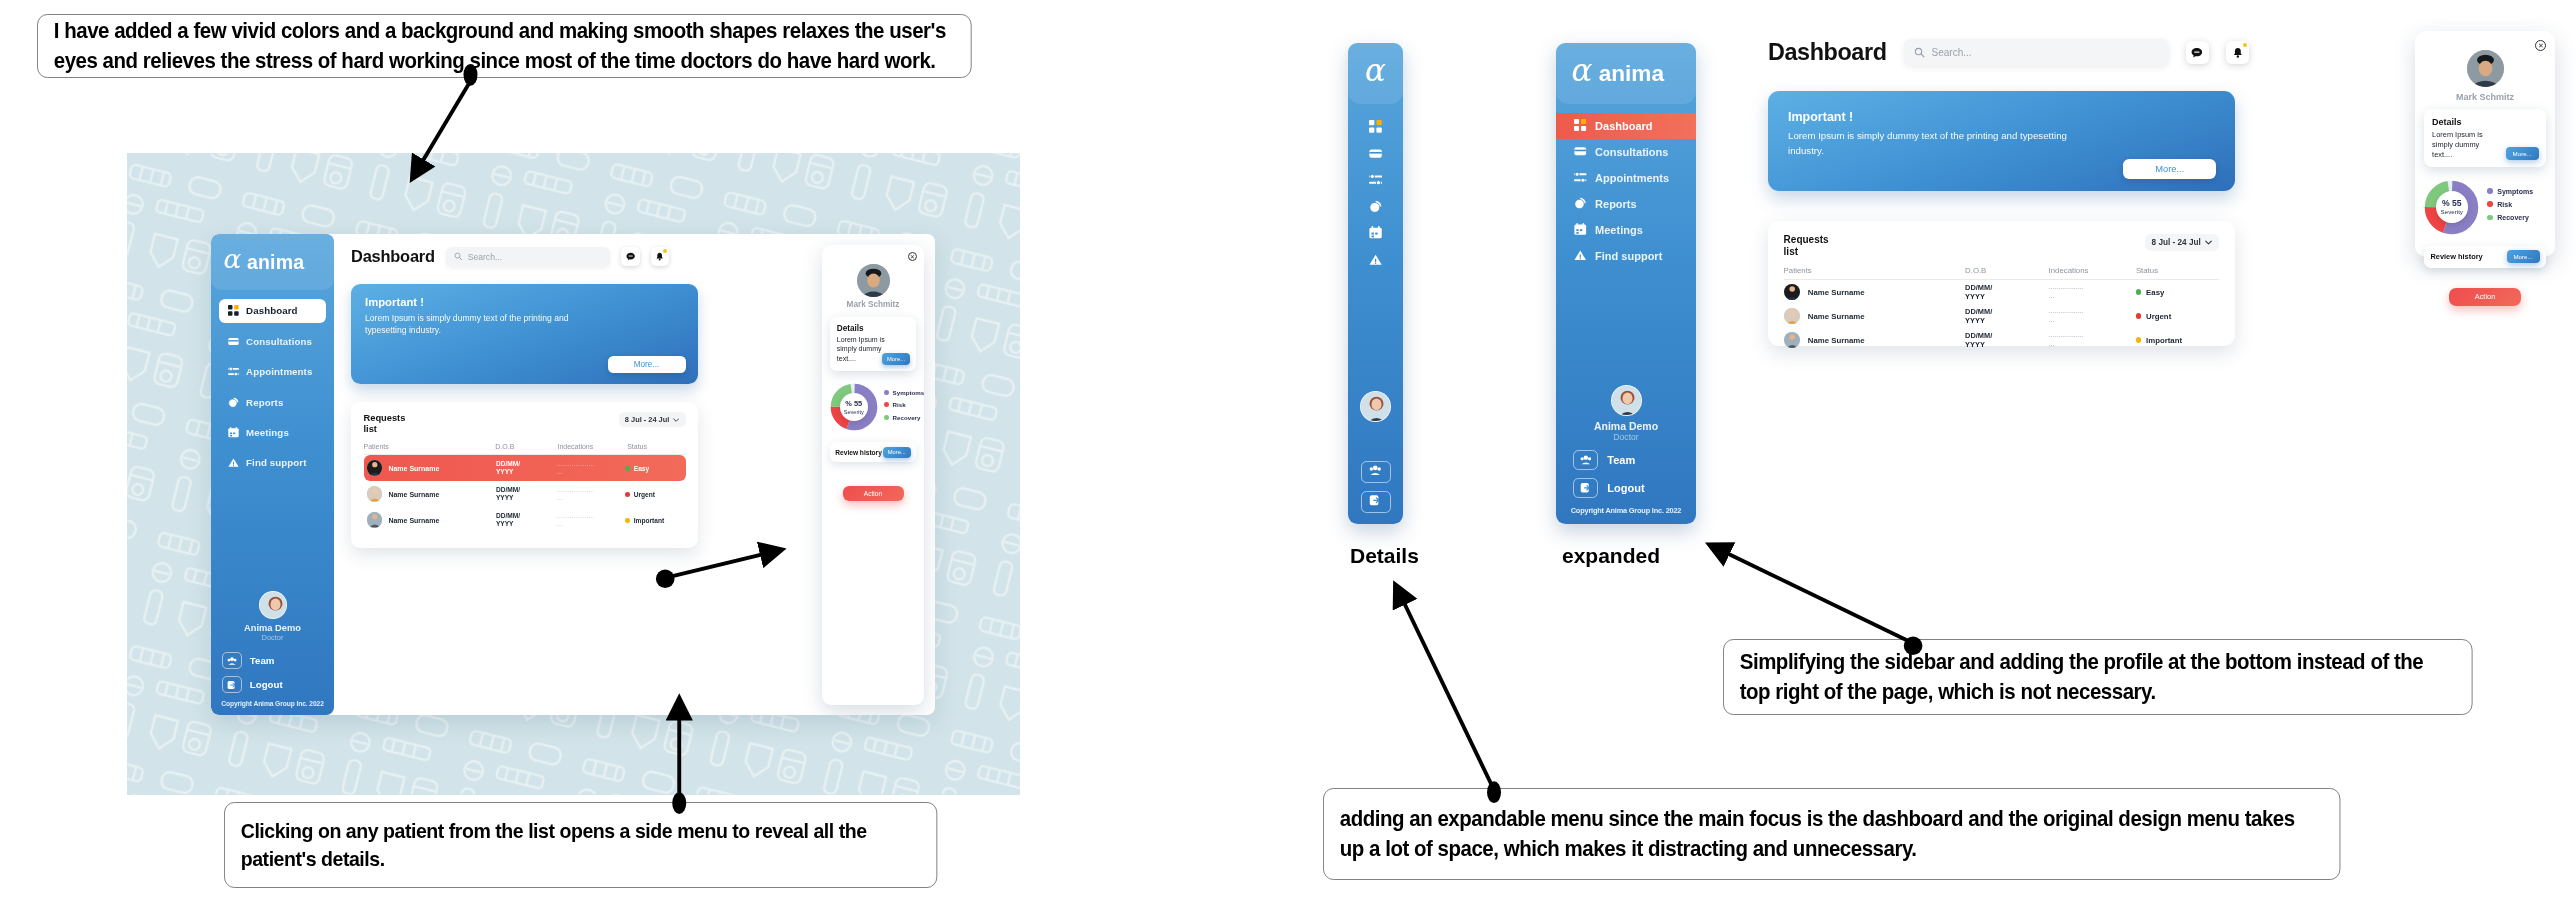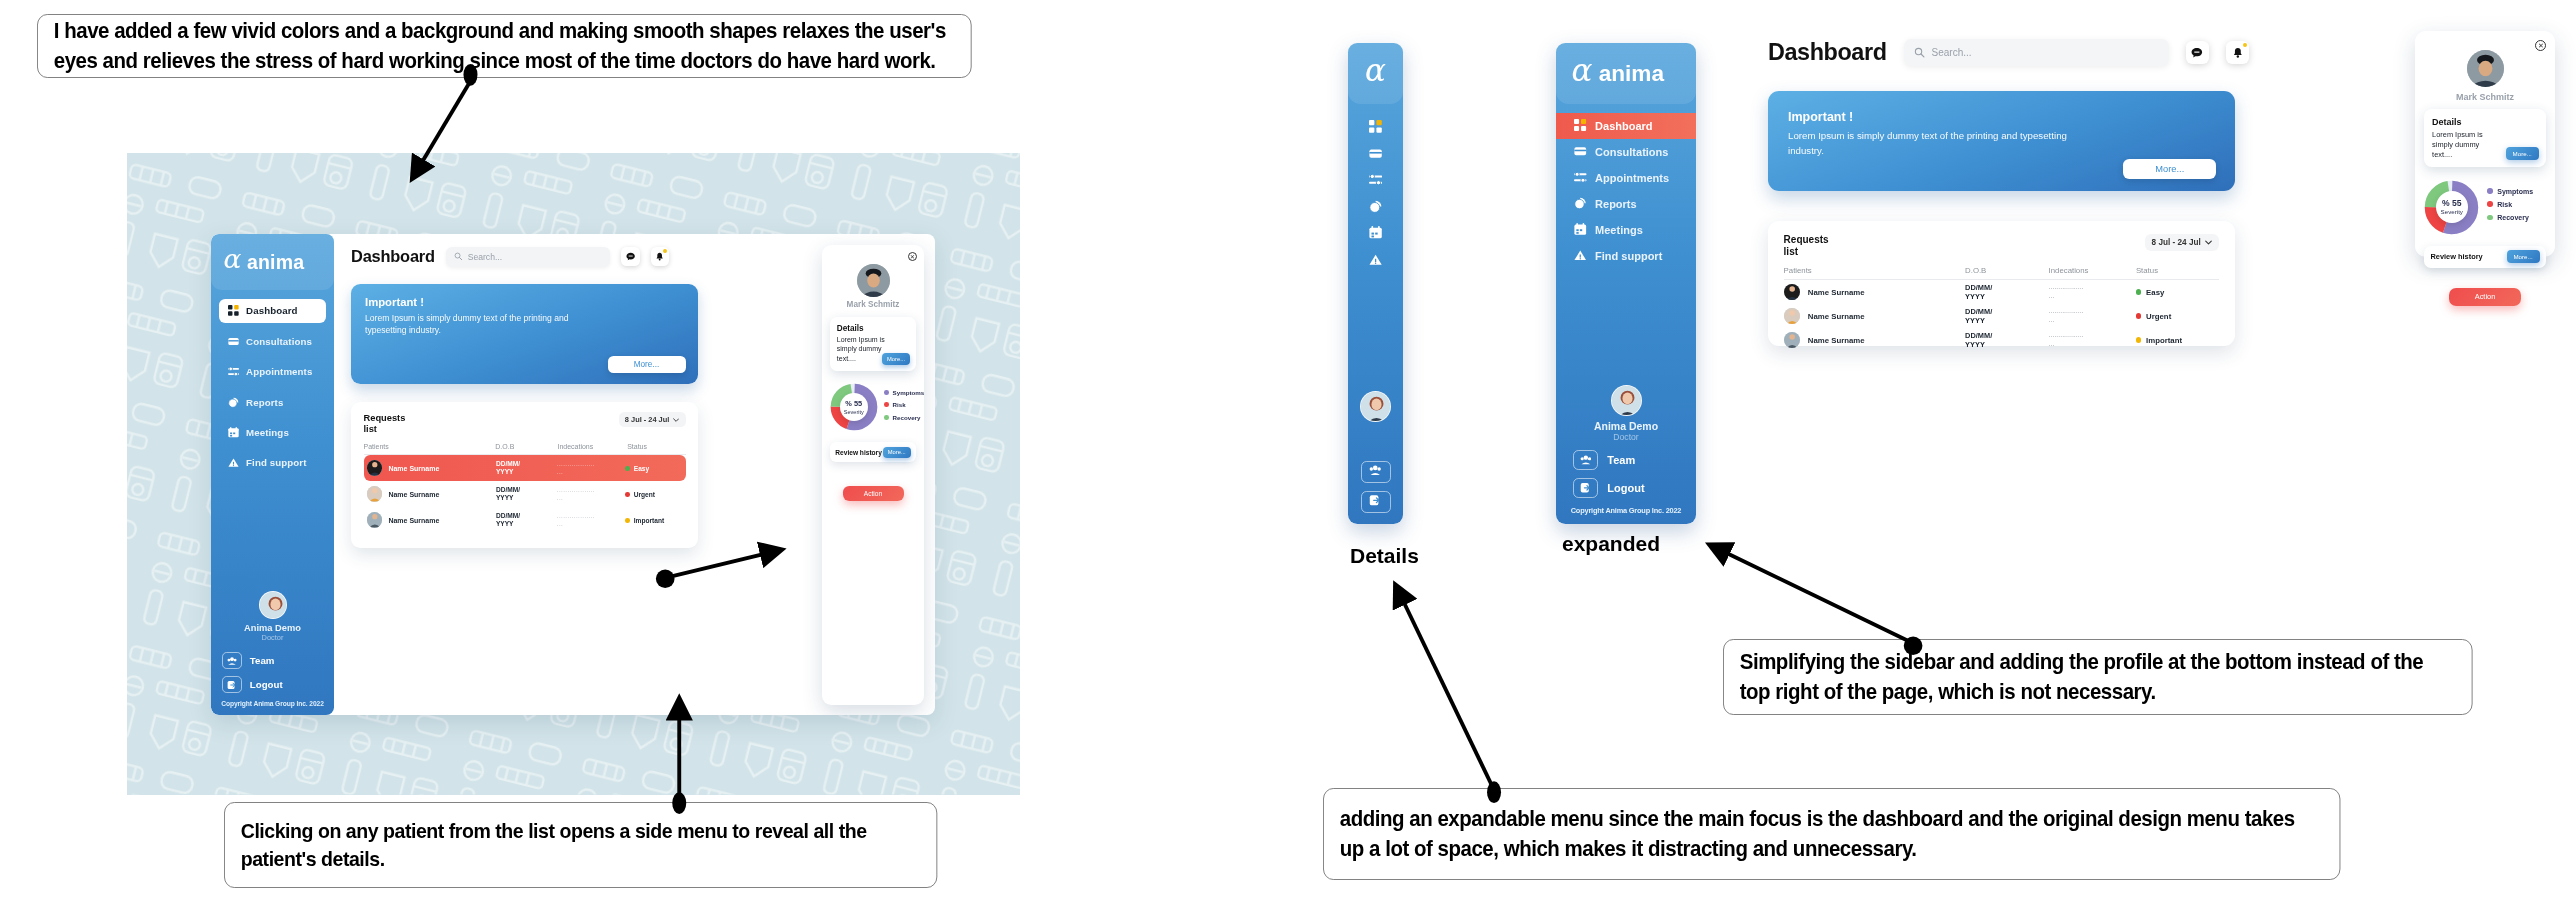--- a/index.html
+++ b/index.html
@@ -852,21 +852,21 @@
     <span class="box">
         <svg viewBox="0 0 16 16">
           <rect x="1" y="1.5" width="11" height="13" rx="2.5" fill="#fff"></rect>
           <path d="M6 8 h6 M9.5 5 l3 3 l-3 3" stroke="#3e8fd0" stroke-width="1.6" fill="none" stroke-linecap="round" stroke-linejoin="round"></path>
         </svg>
       </span>
     <span>Logout</span>
   </div>
   <div class="ex-copy">Copyright Anima Group Inc. 2022</div>
 </div>
-<div class="plainlabel" style="left:1562px; top:532px; font-size:21px;">expanded</div>
+<div class="plainlabel" style="left:1562px; top:544px; font-size:21px;">expanded</div>
 
 <div class="mock4">
   <div class="m4-head">
     <div class="m4-title">Dashboard</div>
     <div class="m4-search">
       <svg viewBox="0 0 16 16" width="11" height="11">
           <circle cx="6.6" cy="6.6" r="4.6" fill="none" stroke="#9aa1ab" stroke-width="1.6"></circle>
           <line x1="10.2" y1="10.2" x2="14.4" y2="14.4" stroke="#9aa1ab" stroke-width="1.8" stroke-linecap="round"></line>
         </svg>
       <span>Search...</span>

